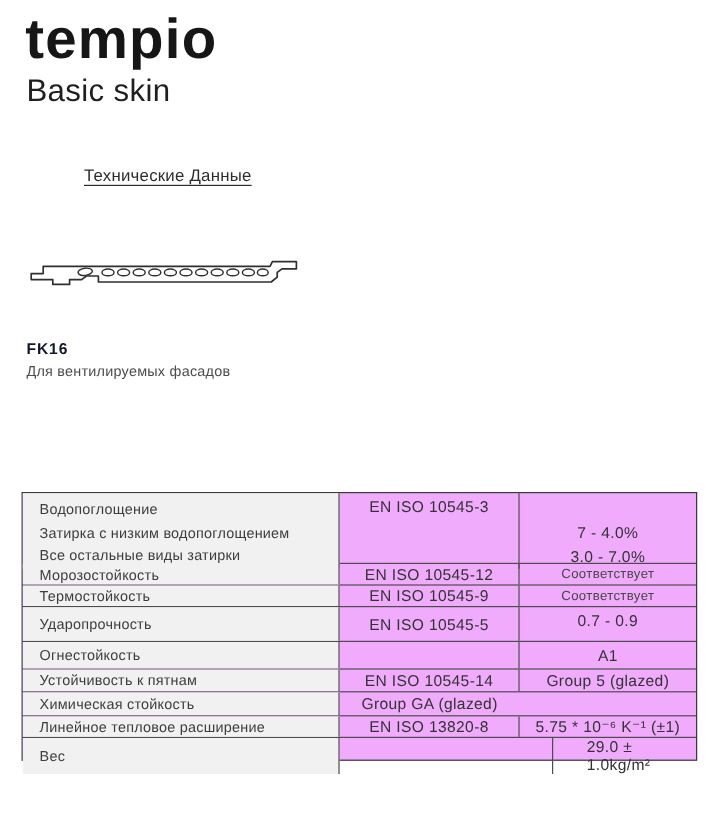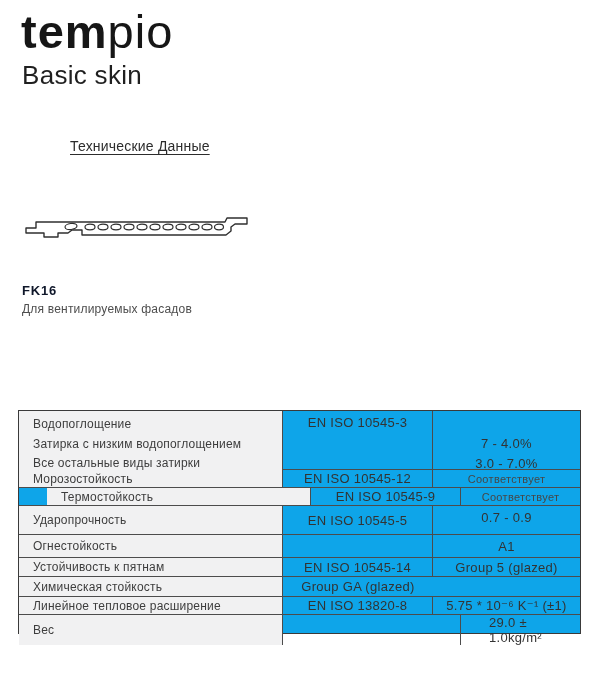--- a/index.html
+++ b/index.html
@@ -6,59 +6,59 @@
   html,body { background:#ffffff; }
   body {
     width:600px; height:700px; position:relative; overflow:hidden;
     font-family:"Liberation Sans","DejaVu Sans",sans-serif; color:#2e2e2e;
   }
   .page { position:absolute; inset:0; background:#fff; }
 
   
   .logo { position:absolute; left:21px; top:6px; font-size:47px; line-height:1.1; color:#161616; letter-spacing:1px; }
   .logo .bold  { font-weight:800; }
-  .logo .light { font-weight:400; }
+  .logo .light { font-weight:700; }
   .subtitle { position:absolute; left:22px; top:60px; font-size:26px; font-weight:500; color:#1f1f1f; letter-spacing:0.3px; }
 
   
   .section-heading {
     position:absolute; left:30px; top:138px; font-size:14px; font-weight:500; color:#2c2c2c;
     text-decoration:underline; text-underline-offset:3px; letter-spacing:0.2px;margin-left:40px;
   }
 
   
   .profile { position:absolute; left:20px; top:216px; width:230px; height:26px; }
 
   
   .product-code { position:absolute; left:22px; top:283px; font-size:13px; font-weight:600; letter-spacing:0.8px; color:#0f172a; }
   .product-desc { position:absolute; left:22px; top:302px; font-size:12px; font-weight:400; color:#4d4d4d; letter-spacing:0.2px; }
 
   
   .spec-table {
     position:absolute; left:18px; top:410px; width:563px;
-    border:1.5px solid #3a3a3a; background:#0ea5e9;
+    border:1.5px solid #3a3a3a; background:#f0abfc;
   }
   .t-row { display:grid; grid-template-columns:264px 150px 1fr; border-bottom:1px solid #4c4c4c; }
   .t-row:last-child { border-bottom:none;gap:28px; }
   .c-param {
     background:#f1f1f2; border-right:1px solid #4c4c4c;
     display:flex; align-items:center; padding-left:14px;
     font-size:12px; color:#3d3d3d; letter-spacing:0.2px;
   }
   .c-std {
     border-right:1px solid #4c4c4c;
     display:flex; align-items:center; justify-content:center;
     font-size:13px; color:#333; letter-spacing:0.3px;
   }
   .c-val {
     display:flex; align-items:center; justify-content:center;
     font-size:13px; color:#333; letter-spacing:0.3px;
   }
   
-  .r0 { height:59px; } .r1 { height:20px; } .r2 { height:18px; } .r3 { height:18px;padding-left:28px; }
+  .r0 { height:59px; } .r1 { height:20px; } .r2 { height:18px; } .r3 { height:18px; }
   .r4 { height:29px; } .r5 { height:23px; } .r6 { height:19px; } .r7 { height:20px; }
   .r8 { height:18px; } .r9 { height:18px; }
 
   
   .r0 .c-param { flex-direction:column; align-items:flex-start; justify-content:flex-start; padding-top:4px; line-height:19.5px; }
   .r0 .c-std   { align-items:flex-start; padding-top:4px; }
   .r0 .c-val   { flex-direction:column; justify-content:flex-start; padding-top:23px; line-height:19.5px; }
   
   .r4 .c-val   { align-items:flex-start; padding-top:4px; }
   

